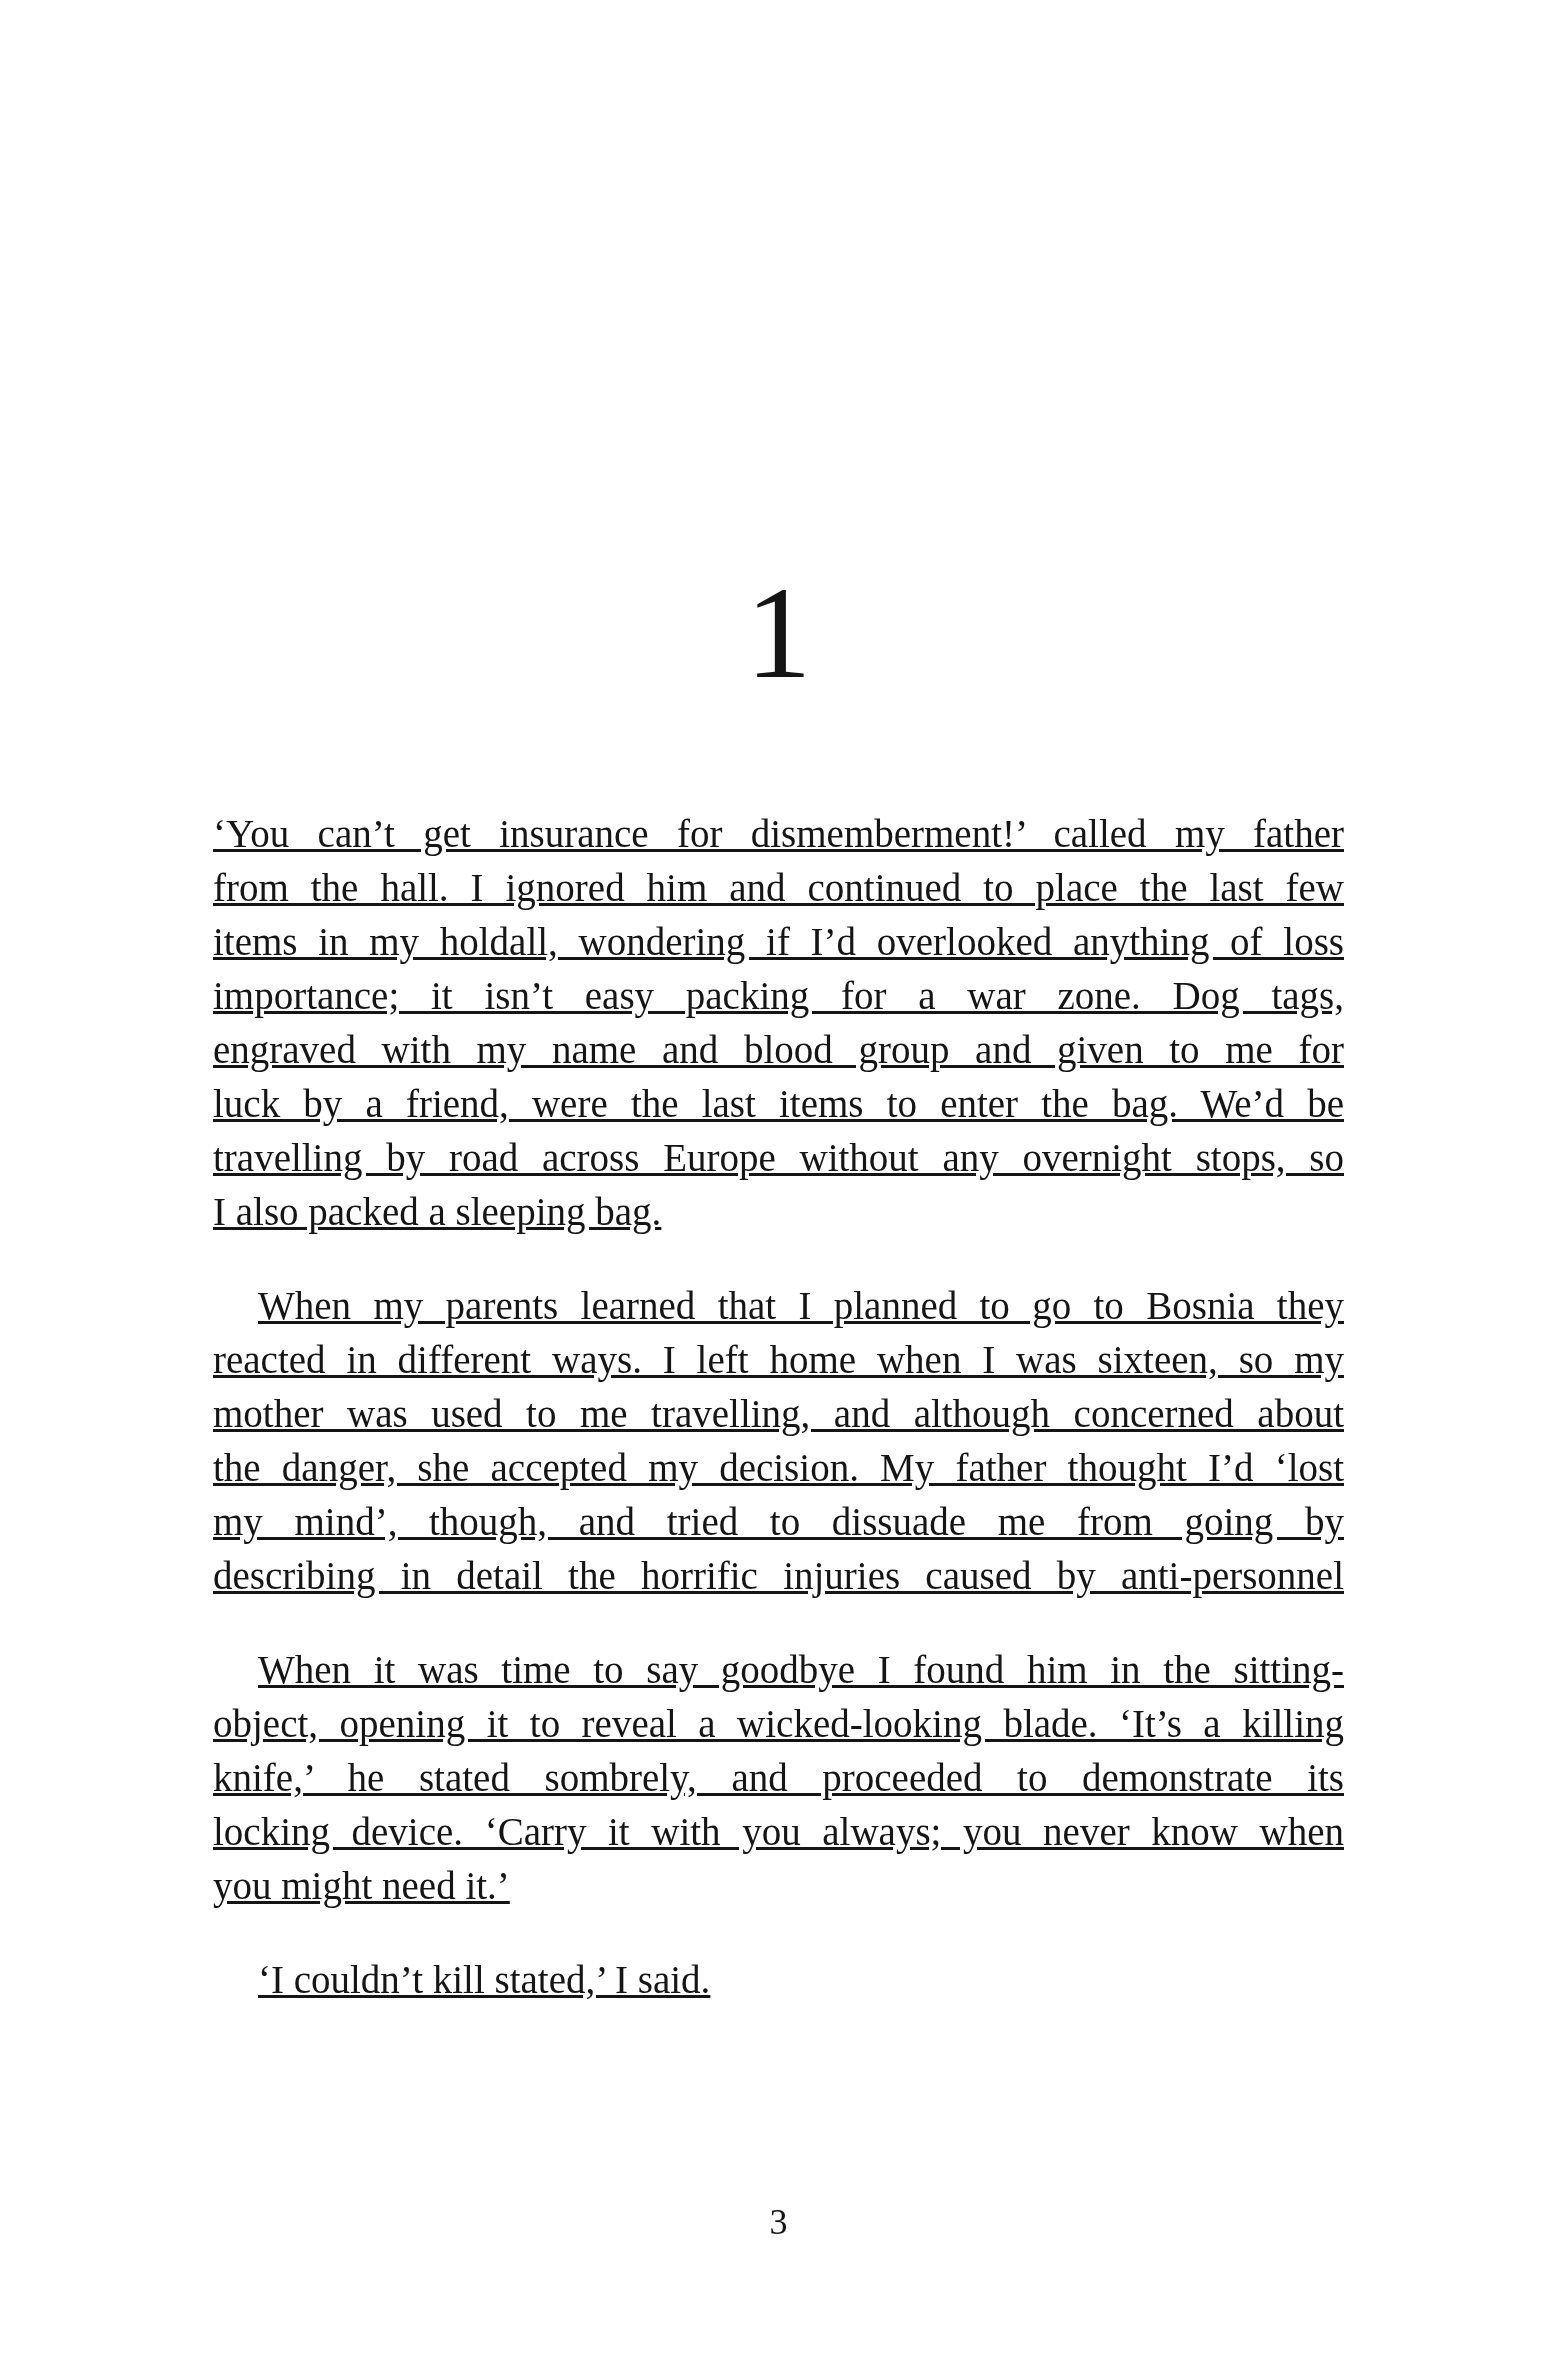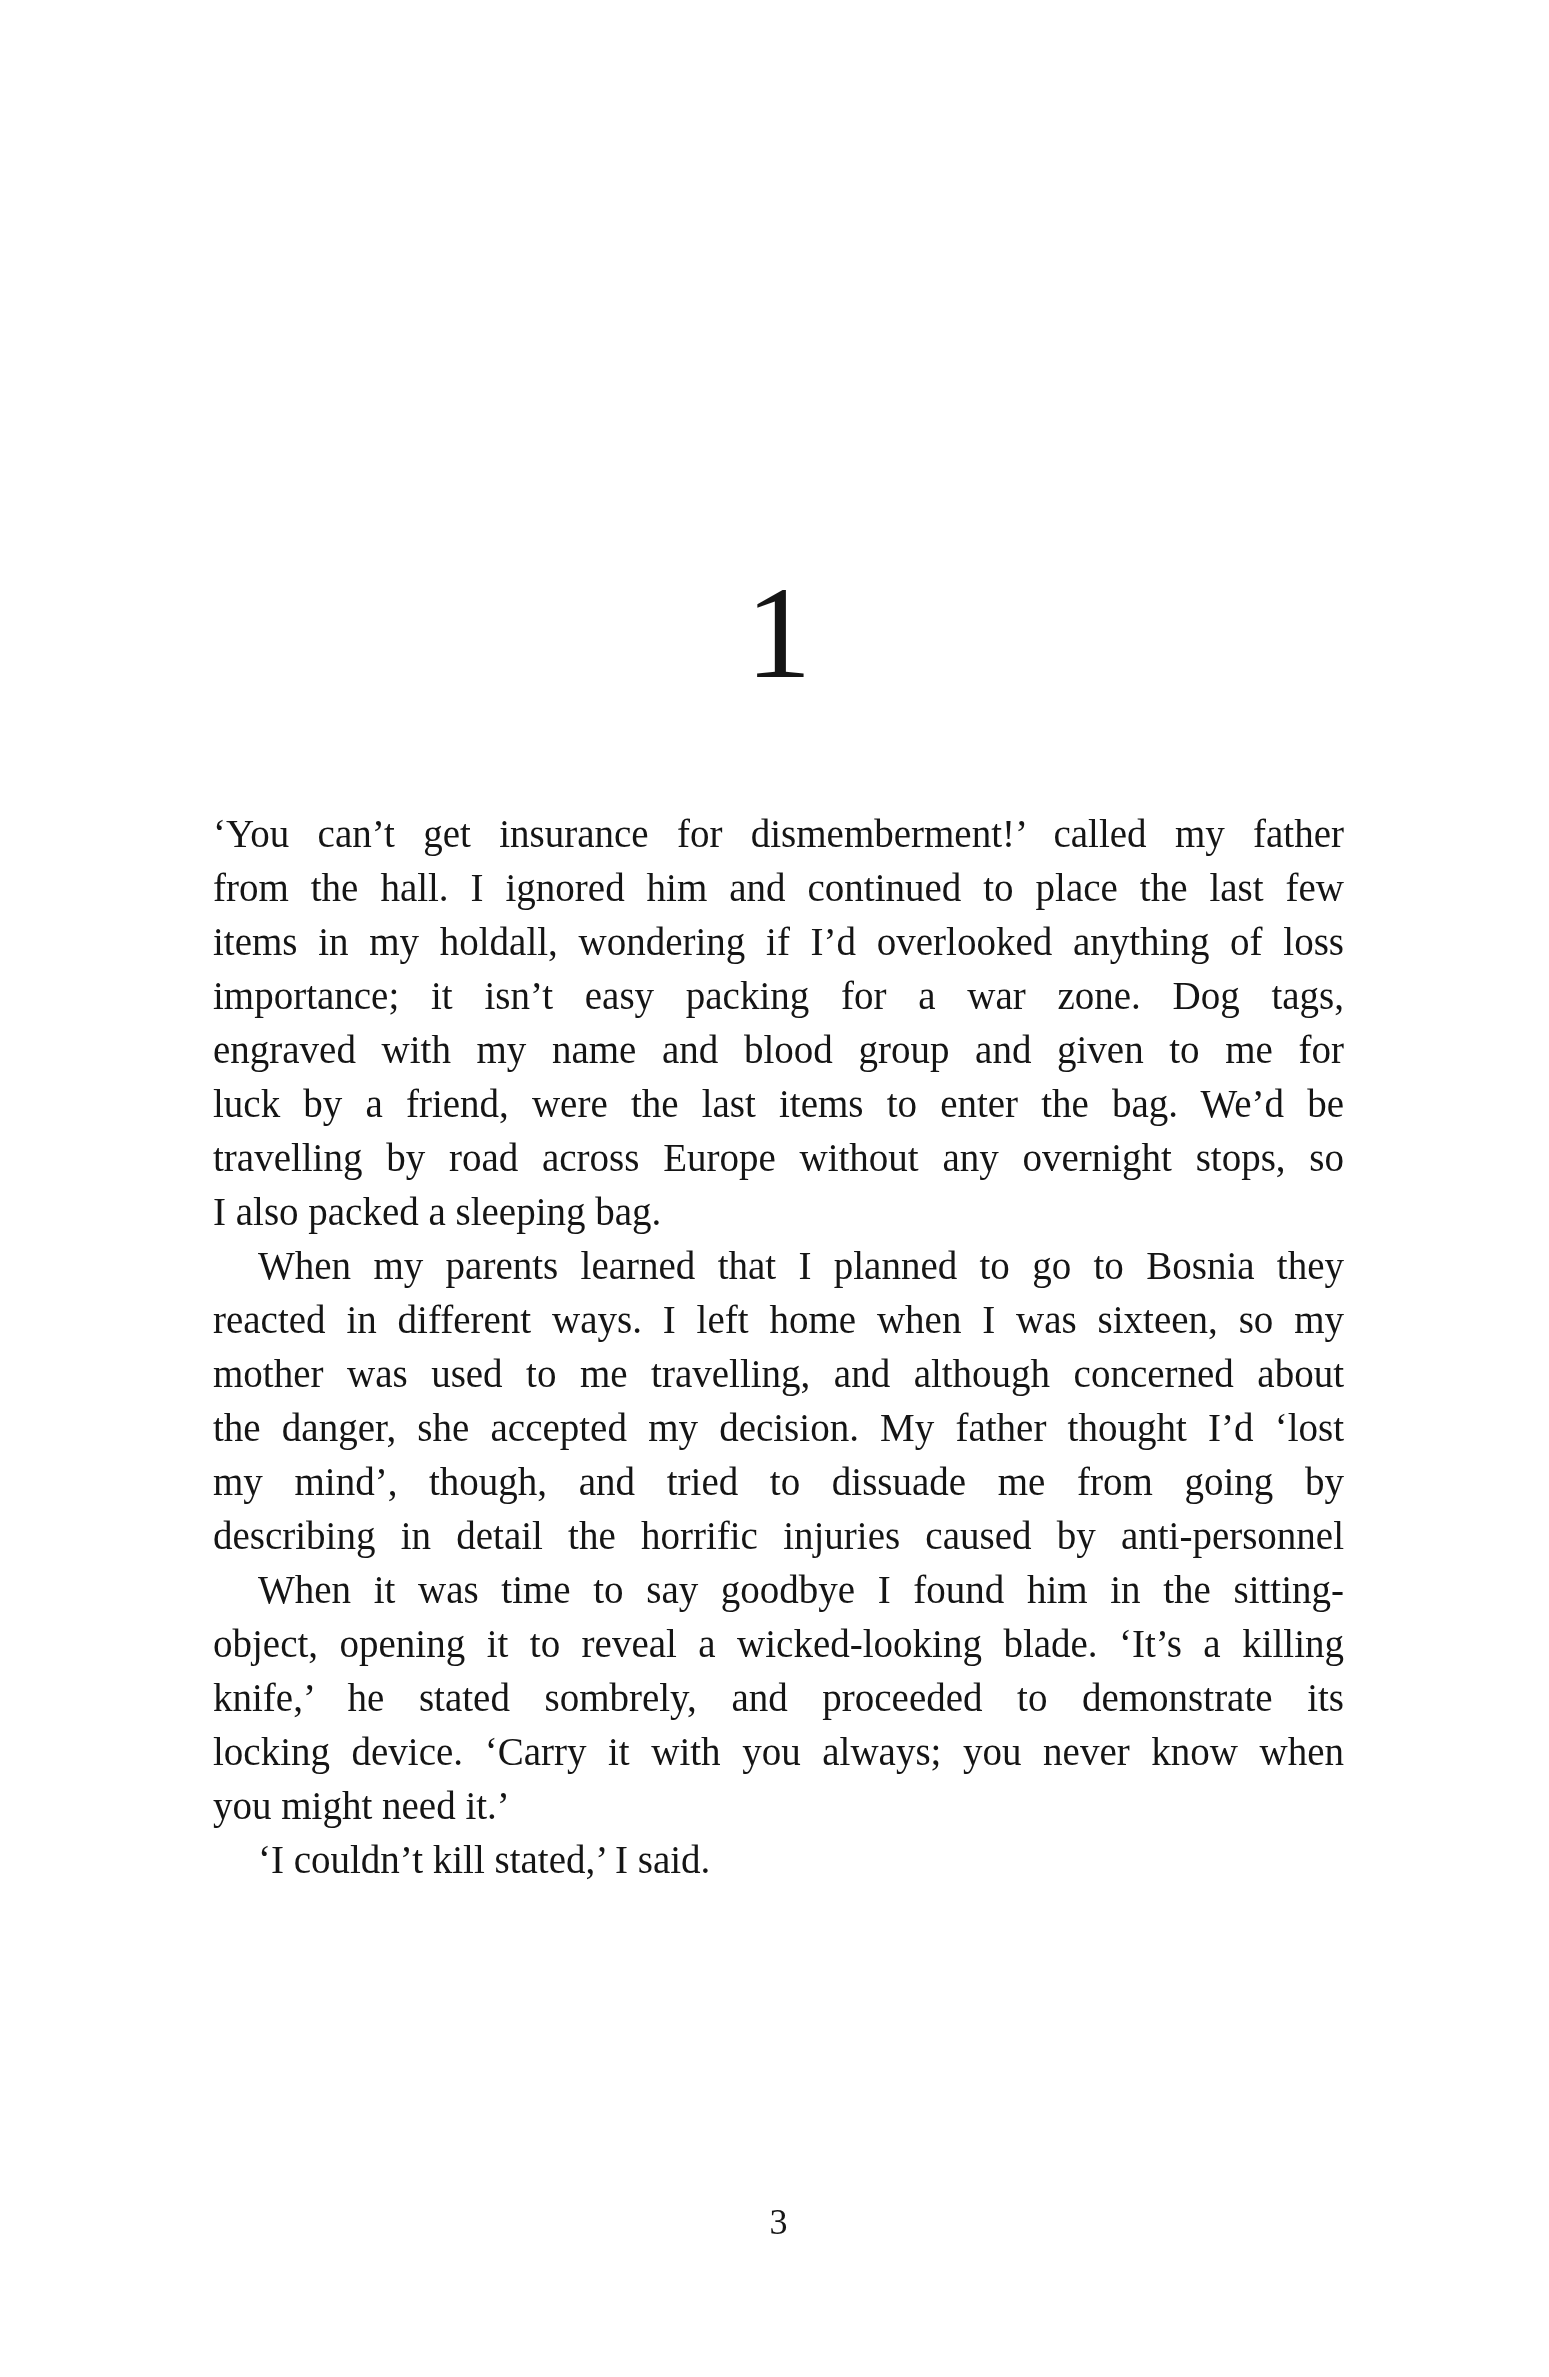--- a/index.html
+++ b/index.html
@@ -32,30 +32,32 @@
   .body-text {
     position: absolute;
     top: 807px;
     left: 213px;
     width: 1131px;
     font-size: 39px;
     line-height: 54px;
   }
   .paragraph {
     margin: 0;
+    text-decoration: underline;
   }
   .line {
     text-align: justify;
     text-align-last: justify;
   }
   .line.last {
     text-align-last: left;
   }
   .line.indent {
     text-indent: 45px;
+    margin-top: 40px;
   }
   .italic {
     font-style: italic;
   }
   .page-number {
     position: absolute;
     top: 2201px;
     left: 213px;
     width: 1131px;
     text-align: center;

